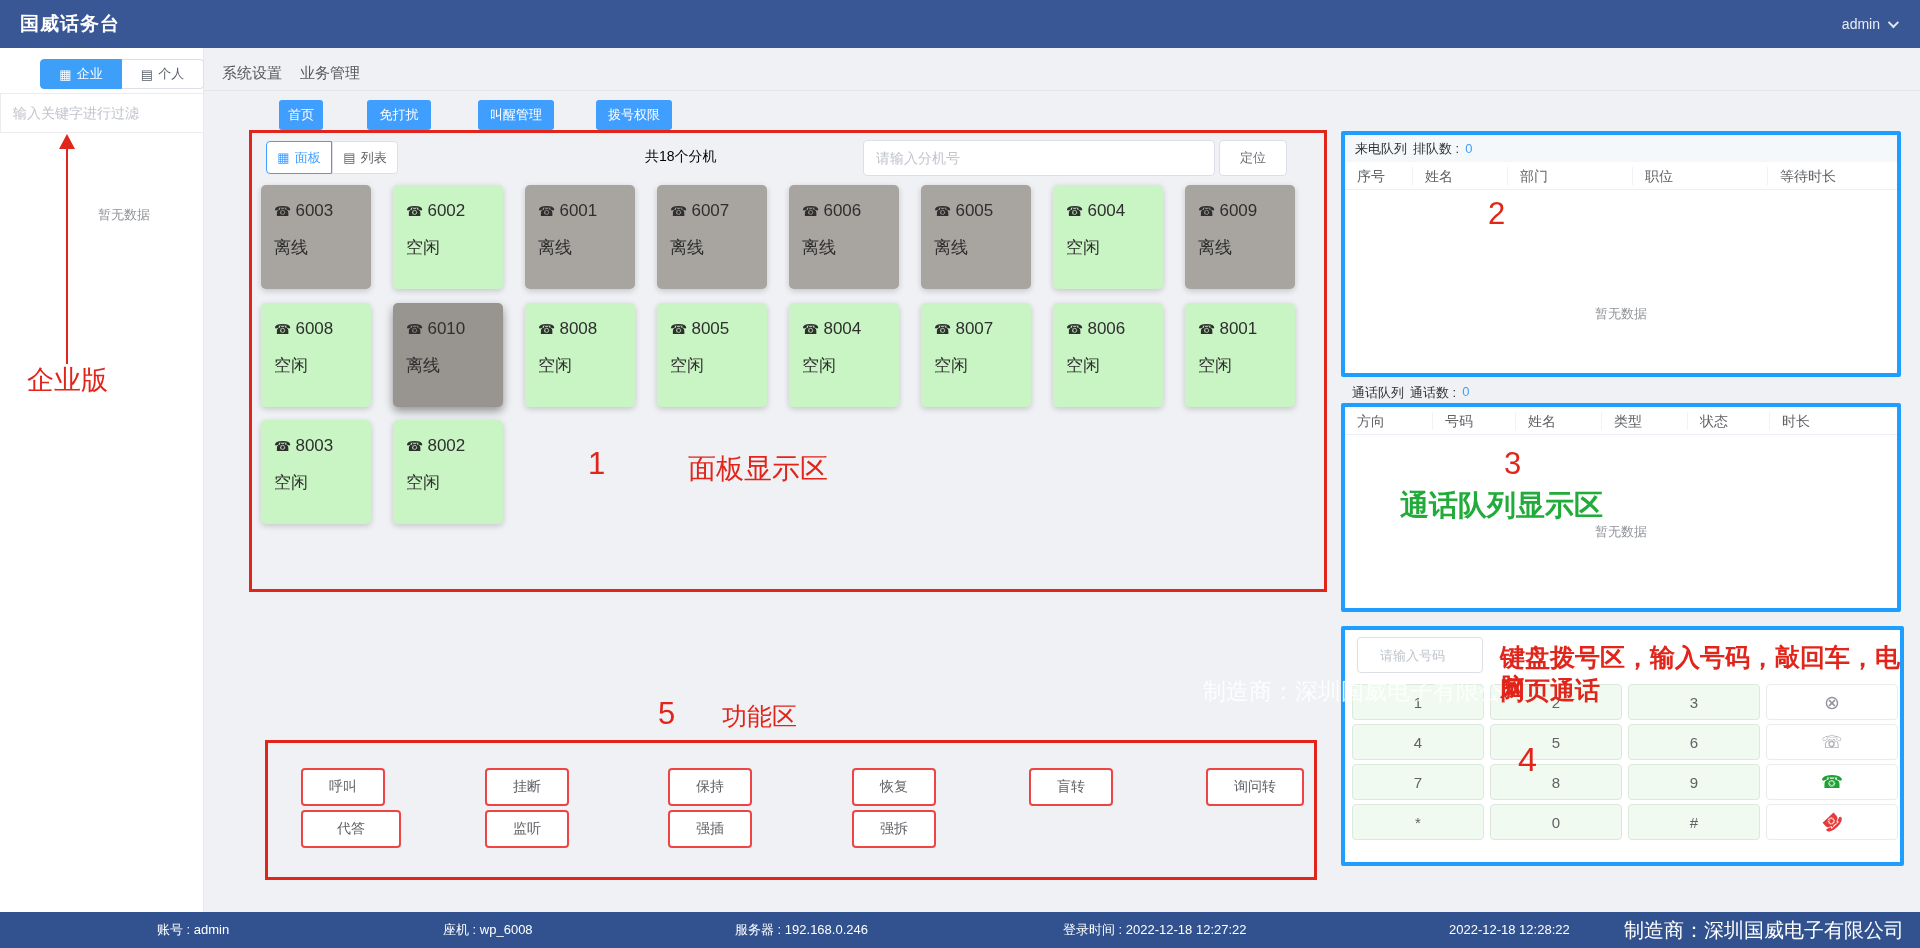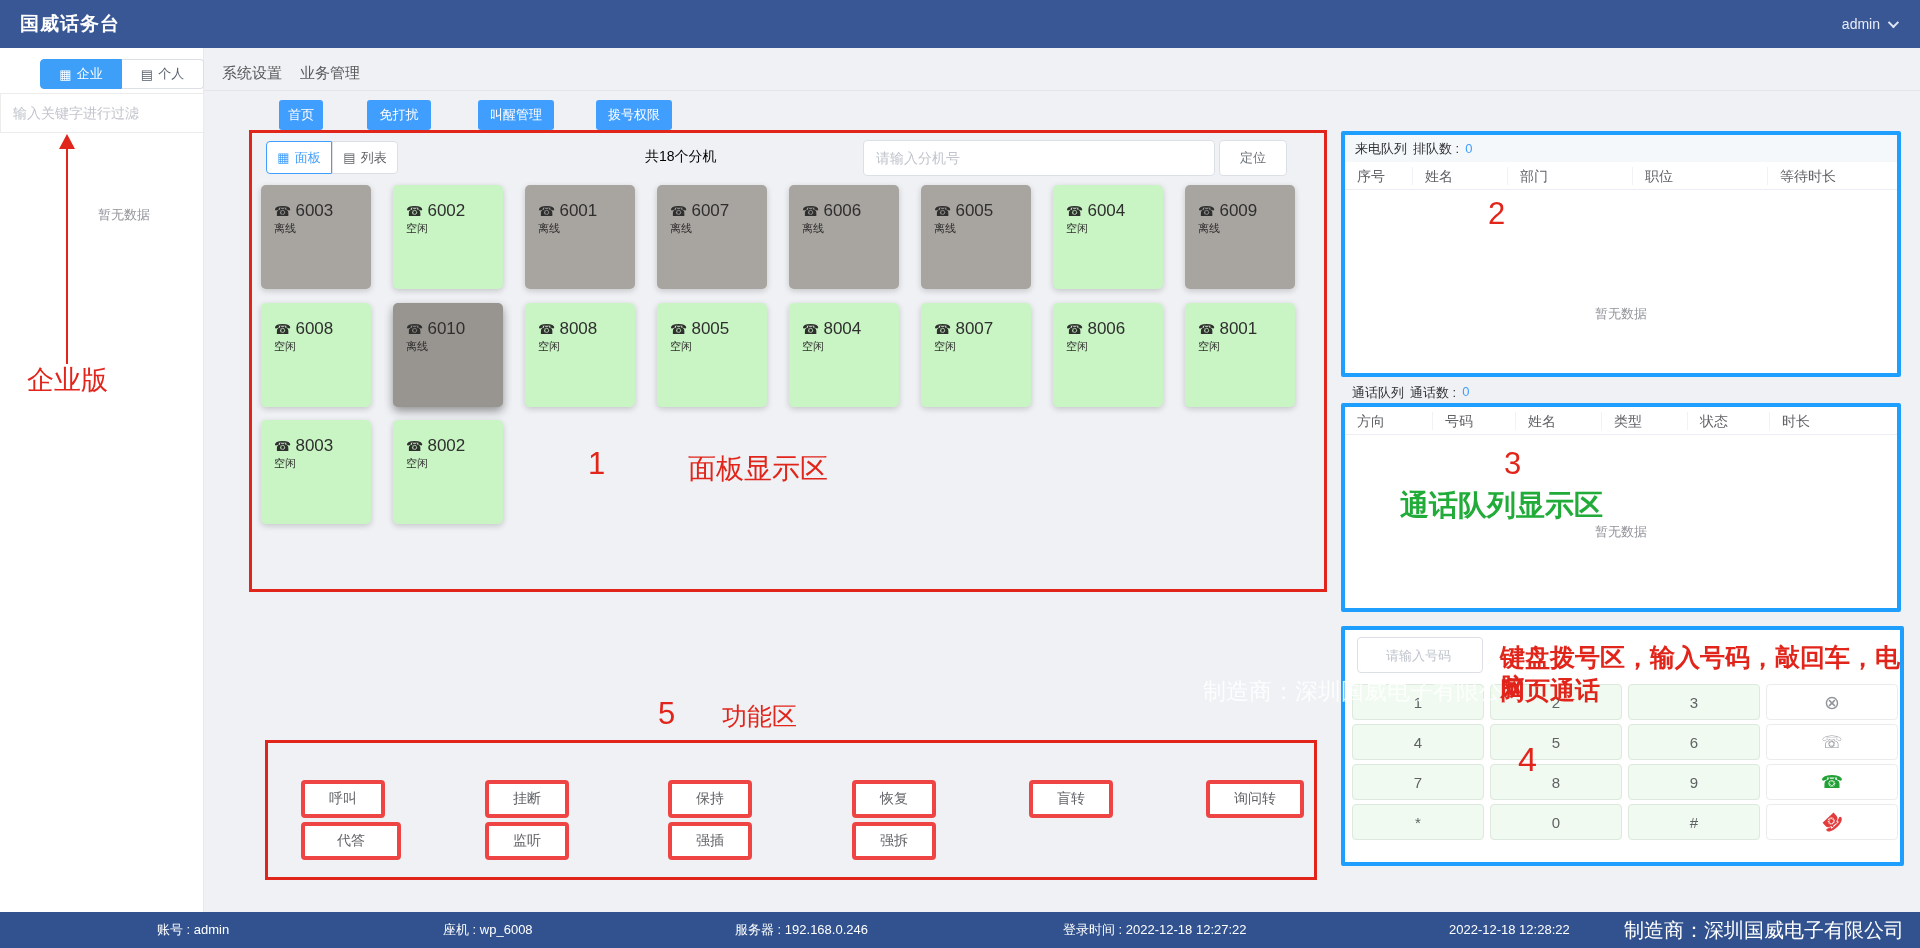--- a/index.html
+++ b/index.html
@@ -49,44 +49,44 @@
   .ext-search::placeholder { color:#c0c4cc; }
   .locate-btn { position:absolute; left:1219px; top:140px; width:68px; height:36px; background:#fff; border:1px solid #dcdfe6; border-radius:4px; color:#6b7077; font-size:13px; cursor:pointer; }
 
   
   .tile { position:absolute; width:110px; height:104px; border-radius:5px; padding:16px 13px; box-shadow:0 2px 6px rgba(0,0,0,.18); cursor:pointer; }
   .tile.idle { background:#c8f5c3; }
   .tile.off  { background:#a8a5a1; }
   .tile.sel  { background:#98948f; box-shadow:0 4px 10px rgba(0,0,0,.4); }
   .t-num { font-size:17px; color:#2f2f2f; display:flex; align-items:center; gap:4px; }
   .t-icon { font-size:14px; }
-  .t-status { font-size:11px; color:#2f2f2f; }
+  .t-status { margin-top:15px; font-size:17px; color:#2f2f2f; }
 
   .num-anno { position:absolute; color:#e1251b; font-size:31px; }
   .label-anno-red { position:absolute; color:#e1251b; font-size:28px; }
   .label-anno-green { position:absolute; color:#21ab39; font-size:29px; font-weight:bold; }
 
   
-  .fn-btn { position:absolute; height:38px; background:#fff; border:4px solid #ef4444; border-radius:4px; color:#606266; font-size:14px; cursor:pointer;margin-top:12px; }
+  .fn-btn { position:absolute; height:38px; background:#fff; border:2px solid #ef4444; border-radius:4px; color:#606266; font-size:14px; cursor:pointer; }
 
   
   .qbox { position:absolute; border:4px solid #1e9fff; background:#fff; border-radius:2px; }
   .qb2 { left:1341px; top:131px; width:560px; height:246px; }
   .qb3 { left:1341px; top:403px; width:560px; height:209px; }
   .qb4 { left:1341px; top:626px; width:563px; height:240px; }
   .q-titlebar { height:27px; background:#f4f8fb; display:flex; align-items:center; padding-left:10px; gap:6px; font-size:13px; color:#303133; }
   .q-count { color:#409eff; }
   .q-header { display:flex; height:28px; align-items:center; border-bottom:1px solid #ebeef5; font-size:14px; color:#606266; }
   .q-header .qc { padding-left:12px; border-right:1px solid #f0f2f5; height:18px; line-height:18px; }
   .q-header .qc:last-child { border-right:none; }
   .q-empty { text-align:center; color:#909399; font-size:13px; }
   .q-title-out { position:absolute; left:1352px; top:384px; display:flex; gap:6px; font-size:13px; color:#303133; }
 
   
-  .dial-input { position:absolute; left:1357px; top:637px; width:126px; height:36px; border:1px solid #dcdfe6; border-radius:4px; padding:0 28px; font-size:13px; outline:none; background:#fff; z-index:3; }
+  .dial-input { position:absolute; left:1357px; top:637px; width:126px; height:36px; border:1px solid #dcdfe6; border-radius:4px; padding:0 22px; font-size:13px; outline:none; background:#fff; z-index:3; }
   .dial-input::placeholder { color:#bfc4cb; }
   .dkey { position:absolute; width:132px; height:36px; border-radius:4px; border:1px solid #dde9dd; background:#f0faf0; color:#606266; font-size:15px; display:flex; align-items:center; justify-content:center; cursor:pointer; z-index:3; }
   .dkey.white { background:#fff; border-color:#ebebeb; }
   .ic-backspace { color:#909399; font-size:19px; }
   .ic-phoneoff { color:#909399; font-size:17px; }
   .ic-answer { color:#21a035; font-size:18px; }
   .ic-hangup { color:#e23c3c; font-size:18px; display:inline-block; transform:rotate(137deg); }
 
   .dial-note { position:absolute; color:#e1251b; font-size:25px; font-weight:bold; z-index:7; line-height:1.2; }
   .watermark { position:absolute; left:1203px; top:676px; color:rgba(255,255,255,.85); font-size:23px; z-index:5; }

